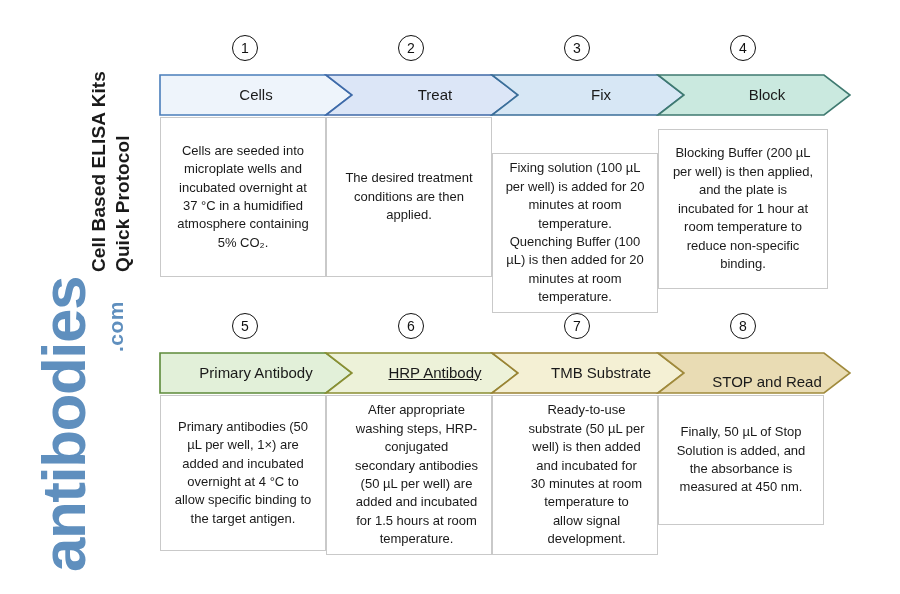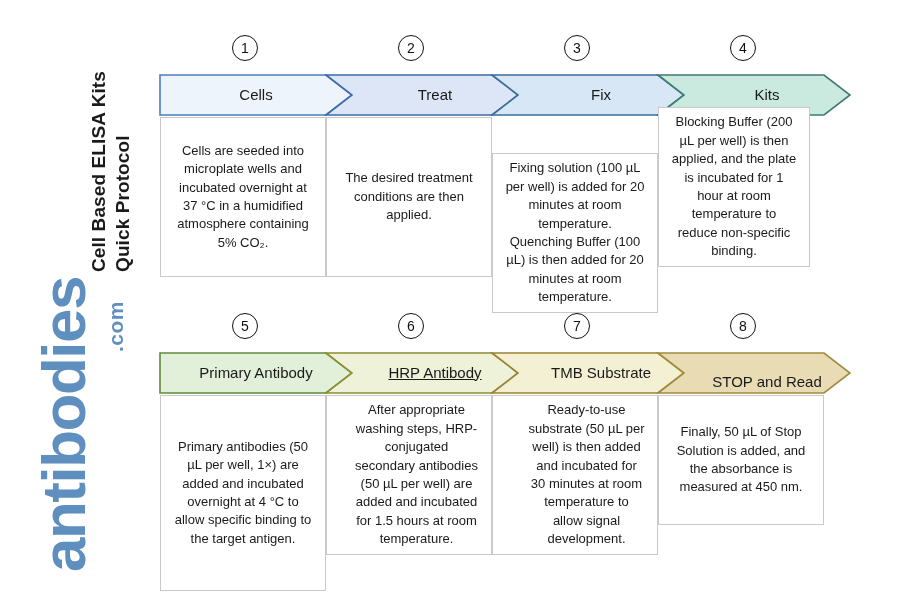--- a/index.html
+++ b/index.html
@@ -103,34 +103,34 @@
       <div class="chev-label" style="left: 352px; top: 75px; width: 166px;">Treat</div>
       <div class="badge" style="left: 398px; top: 35px;">2</div>
       <div class="cellbox" style="left: 326px; top: 117px; width: 166px; height: 160px;">
         <p>The desired treatment conditions are then applied.</p>
       </div>
       <div class="chev-label" style="left: 518px; top: 75px; width: 166px;">Fix</div>
       <div class="badge" style="left: 564px; top: 35px;">3</div>
       <div class="cellbox" style="left: 492px; top: 117px; width: 166px; height: 160px; margin-top: 36px;">
         <p>Fixing solution (100 µL per well) is added for 20 minutes at room temperature. Quenching Buffer (100 µL) is then added for 20 minutes at room temperature.</p>
       </div>
-      <div class="chev-label" style="left: 684px; top: 75px; width: 166px;">Kits</div>
+      <div class="chev-label" style="left: 684px; top: 75px; width: 166px;">Block</div>
       <div class="badge" style="left: 730px; top: 35px;">4</div>
-      <div class="cellbox" style="left: 658px; top: 107px; width: 152px; height: 160px;">
+      <div class="cellbox" style="left: 658px; top: 129px; width: 170px; height: 160px;">
         <p>Blocking Buffer (200 µL per well) is then applied, and the plate is incubated for 1 hour at room temperature to reduce non-specific binding.</p>
       </div>
       <svg class="chevron-svg" width="900" height="44" style="top: 351px;">
         <polygon points="160,2 326,2 352,22 326,42 160,42" fill="#e2f0d9" stroke="#5d8a3a" stroke-width="1.6" stroke-linejoin="miter"></polygon>
         <polygon points="326,2 492,2 518,22 492,42 326,42 352,22" fill="#edf2d9" stroke="#8a8f33" stroke-width="1.6" stroke-linejoin="miter"></polygon>
         <polygon points="492,2 658,2 684,22 658,42 492,42 518,22" fill="#f4f0d4" stroke="#9a8334" stroke-width="1.6" stroke-linejoin="miter"></polygon>
         <polygon points="658,2 824,2 850,22 824,42 658,42 684,22" fill="#e9dcb4" stroke="#a08a3c" stroke-width="1.6" stroke-linejoin="miter"></polygon>
       </svg>
       <div class="chev-label" style="left: 160px; top: 353px; width: 192px;">Primary Antibody</div>
       <div class="badge" style="left: 232px; top: 313px;">5</div>
-      <div class="cellbox" style="left: 160px; top: 395px; width: 166px; height: 196px;">
+      <div class="cellbox" style="left: 160px; top: 395px; width: 166px; height: 156px;">
         <p>Primary antibodies (50 µL per well, 1×) are added and incubated overnight at 4 °C to allow specific binding to the target antigen.</p>
       </div>
       <div class="chev-label" style="left: 352px; top: 353px; width: 166px; text-decoration: underline;">HRP Antibody</div>
       <div class="badge" style="left: 398px; top: 313px;">6</div>
       <div class="cellbox" style="left: 326px; top: 395px; width: 166px; height: 160px; padding-left: 27px;">
         <p>After appropriate washing steps, HRP-conjugated secondary antibodies (50 µL per well) are added and incubated for 1.5 hours at room temperature.</p>
       </div>
       <div class="chev-label" style="left: 518px; top: 353px; width: 166px;">TMB Substrate</div>
       <div class="badge" style="left: 564px; top: 313px;">7</div>
       <div class="cellbox" style="left: 492px; top: 395px; width: 166px; height: 160px; padding-left: 35px;">

